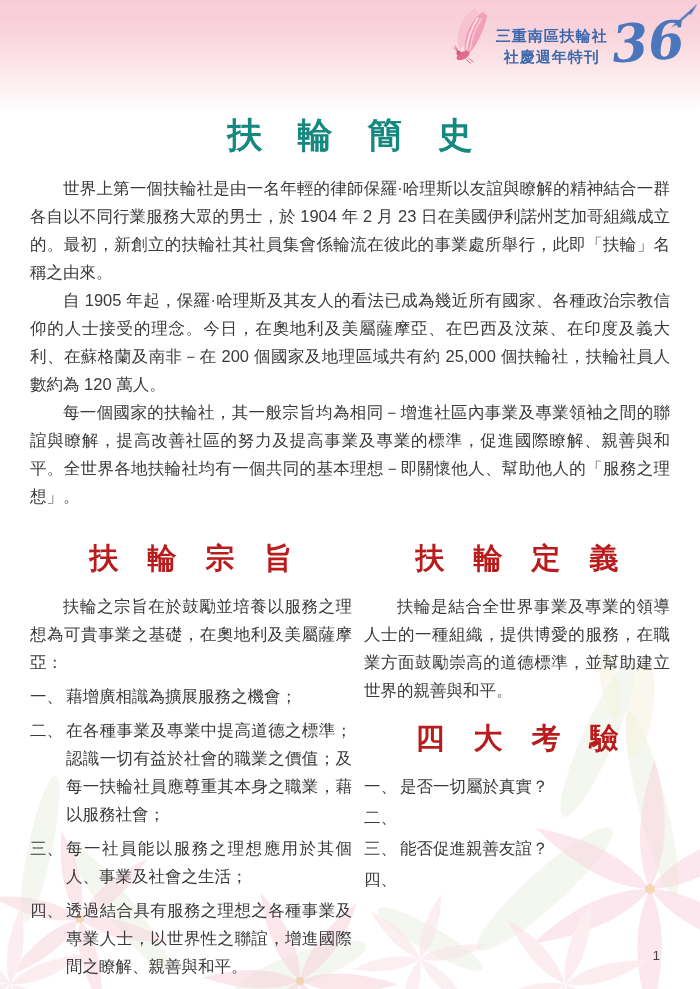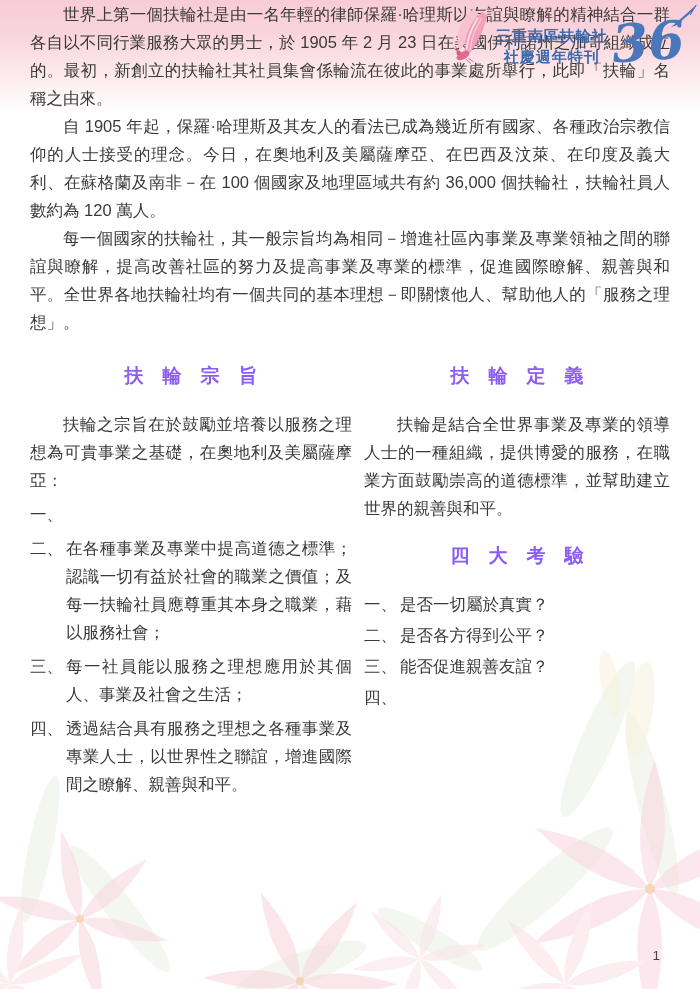--- a/index.html
+++ b/index.html
@@ -39,22 +39,22 @@
   }
   .para {
     margin:0; font-size:16.5px; line-height:28px;
     text-align:justify; text-justify:inter-ideograph; text-indent:2em;
   }
 
   .columns { display:flex; margin-top:16px; }
   .col-left  { width:322px; margin-right:12px; }
   .col-right { width:306px; }
   .col-title {
-    margin:4px 0 14px; text-align:center;
-    color:#8b5cf6; font-size:19px; font-weight:bold; line-height:40px;
+    margin:12px 0 14px; text-align:center;
+    color:#b91c1c; font-size:29px; font-weight:bold; line-height:40px;
   }
   .col-title.second { margin-top:14px; }
 
   .list { margin-top:4px; }
   .list-item { display:flex; margin:6px 0; font-size:16.5px; line-height:28px; }
   .list-item .num { flex:0 0 36px; }
   .list-item .txt { flex:1; text-align:justify; text-justify:inter-ideograph; }
   .test .list-item { margin:3px 0; }
 
   .page-num {
@@ -128,33 +128,35 @@
       <span>36</span>
       <svg class="pen-stroke" width="30" height="22" viewBox="0 0 30 22" aria-hidden="true">
         <path d="M2 21 L20 7 L29 0 L24 7 L8 19 Z" fill="#4a77bc"></path>
         <path d="M29 0 L22 10" stroke="#4a77bc" stroke-width="1" fill="none"></path>
       </svg>
     </div>
   </div>
 
   <div class="content">
 
+    <h1 class="main-title">扶　輪　簡　史</h1>
 
-    <p class="para">世界上第一個扶輪社是由一名年輕的律師保羅·哈理斯以友誼與瞭解的精神結合一群各自以不同行業服務大眾的男士，於 1905 年 2 月 23 日在美國伊利諾州芝加哥組織成立的。最初，新創立的扶輪社其社員集會係輪流在彼此的事業處所舉行，此即「扶輪」名稱之由來。</p>
-    <p class="para">自 1905 年起，保羅·哈理斯及其友人的看法已成為幾近所有國家、各種政治宗教信仰的人士接受的理念。今日，在奧地利及美屬薩摩亞、在巴西及汶萊、在印度及義大利、在蘇格蘭及南非－在 100 個國家及地理區域共有約 36,000 個扶輪社，扶輪社員人數約為 120 萬人。</p>
+    <p class="para">世界上第一個扶輪社是由一名年輕的律師保羅·哈理斯以友誼與瞭解的精神結合一群各自以不同行業服務大眾的男士，於 1904 年 2 月 23 日在美國伊利諾州芝加哥組織成立的。最初，新創立的扶輪社其社員集會係輪流在彼此的事業處所舉行，此即「扶輪」名稱之由來。</p>
+    <p class="para">自 1905 年起，保羅·哈理斯及其友人的看法已成為幾近所有國家、各種政治宗教信仰的人士接受的理念。今日，在奧地利及美屬薩摩亞、在巴西及汶萊、在印度及義大利、在蘇格蘭及南非－在 200 個國家及地理區域共有約 25,000 個扶輪社，扶輪社員人數約為 120 萬人。</p>
     <p class="para">每一個國家的扶輪社，其一般宗旨均為相同－增進社區內事業及專業領袖之間的聯誼與瞭解，提高改善社區的努力及提高事業及專業的標準，促進國際瞭解、親善與和平。全世界各地扶輪社均有一個共同的基本理想－即關懷他人、幫助他人的「服務之理想」。</p>
 
     <div class="columns">
 
       <div class="col-left">
         <h2 class="col-title">扶　輪　宗　旨</h2>
         <p class="para">扶輪之宗旨在於鼓勵並培養以服務之理想為可貴事業之基礎，在奧地利及美屬薩摩亞：</p>
         <div class="list">
           <div class="list-item">
             <span class="num">一、</span>
+            <span class="txt">藉增廣相識為擴展服務之機會；</span>
           </div>
           <div class="list-item">
             <span class="num">二、</span>
             <span class="txt">在各種事業及專業中提高道德之標準；認識一切有益於社會的職業之價值；及每一扶輪社員應尊重其本身之職業，藉以服務社會；</span>
           </div>
           <div class="list-item">
             <span class="num">三、</span>
             <span class="txt">每一社員能以服務之理想應用於其個人、事業及社會之生活；</span>
           </div>
           <div class="list-item">
@@ -169,21 +171,20 @@
         <p class="para">扶輪是結合全世界事業及專業的領導人士的一種組織，提供博愛的服務，在職業方面鼓勵崇高的道德標準，並幫助建立世界的親善與和平。</p>
 
         <h2 class="col-title second">四　大　考　驗</h2>
         <div class="list test">
           <div class="list-item">
             <span class="num">一、</span>
             <span class="txt">是否一切屬於真實？</span>
           </div>
           <div class="list-item">
             <span class="num">二、</span>
-            <span class="txt">是否各方得到公平？</span>
           </div>
           <div class="list-item">
             <span class="num">三、</span>
             <span class="txt">能否促進親善友誼？</span>
           </div>
           <div class="list-item">
             <span class="num">四、</span>
           </div>
         </div>
       </div>

